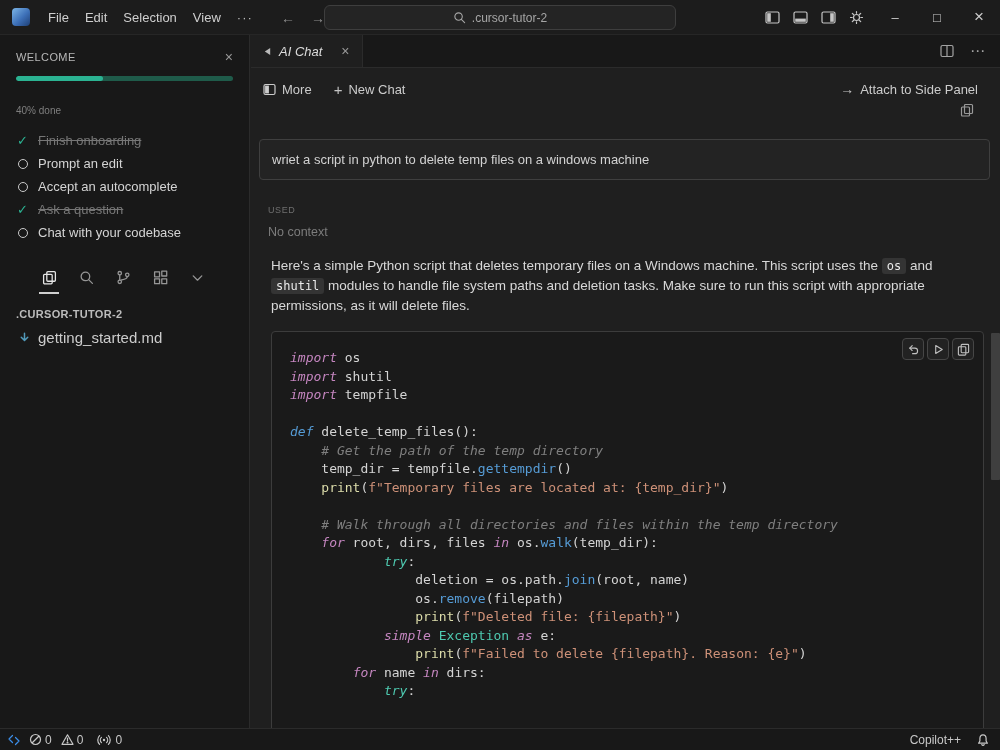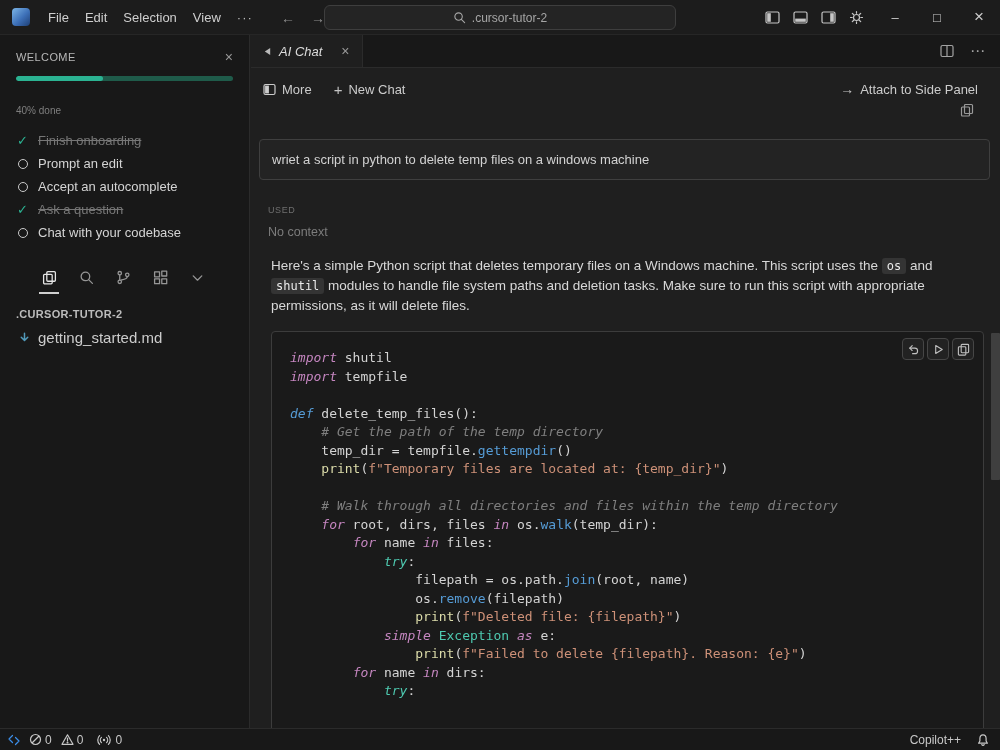--- a/index.html
+++ b/index.html
@@ -324,33 +324,33 @@
               </svg>
           </span>
           <span class="code-btn">
             <svg class="ic" width="13" height="13" viewBox="0 0 14 14">
                 <rect x="4.5" y="1.5" width="8" height="9" rx="1"></rect>
                 <rect x="1.5" y="4" width="8" height="9" rx="1"></rect>
               </svg>
           </span>
         </div>
         <div id="code">
+            <div class="code-line"><span class="tok-kw">import</span><span class="tok-pl"> os</span></div>
             <div class="code-line"><span class="tok-kw">import</span><span class="tok-pl"> shutil</span></div>
             <div class="code-line"><span class="tok-kw">import</span><span class="tok-pl"> tempfile</span></div>
             <div class="code-line">&nbsp;</div>
             <div class="code-line"><span class="tok-def">def</span><span class="tok-pl"> delete_temp_files():</span></div>
             <div class="code-line"><span class="tok-com">    # Get the path of the temp directory</span></div>
             <div class="code-line"><span class="tok-pl">    temp_dir = tempfile.</span><span class="tok-meth">gettempdir</span><span class="tok-pl">()</span></div>
             <div class="code-line"><span class="tok-pl">    </span><span class="tok-fn">print</span><span class="tok-pl">(</span><span class="tok-str">f"Temporary files are located at: {temp_dir}"</span><span class="tok-pl">)</span></div>
             <div class="code-line">&nbsp;</div>
             <div class="code-line"><span class="tok-com">    # Walk through all directories and files within the temp directory</span></div>
             <div class="code-line"><span class="tok-pl">    </span><span class="tok-kw">for</span><span class="tok-pl"> root, dirs, files </span><span class="tok-kw">in</span><span class="tok-pl"> os.</span><span class="tok-meth">walk</span><span class="tok-pl">(temp_dir):</span></div>
-            <div class="code-line"><span class="tok-pl">        </span><span class="tok-kw">for</span><span class="tok-pl"> name </span><span class="tok-kw">in</span><span class="tok-pl"> files:</span></div>
             <div class="code-line"><span class="tok-pl">            </span><span class="tok-ctl">try</span><span class="tok-pl">:</span></div>
-            <div class="code-line"><span class="tok-pl">                filepath = os.path.</span><span class="tok-meth">join</span><span class="tok-pl">(root, name)</span></div>
+            <div class="code-line"><span class="tok-pl">                deletion = os.path.</span><span class="tok-meth">join</span><span class="tok-pl">(root, name)</span></div>
             <div class="code-line"><span class="tok-pl">                os.</span><span class="tok-meth">remove</span><span class="tok-pl">(filepath)</span></div>
             <div class="code-line"><span class="tok-pl">                </span><span class="tok-fn">print</span><span class="tok-pl">(</span><span class="tok-str">f"Deleted file: {filepath}"</span><span class="tok-pl">)</span></div>
             <div class="code-line"><span class="tok-pl">            </span><span class="tok-kw">simple</span><span class="tok-pl"> </span><span class="tok-type">Exception</span><span class="tok-pl"> </span><span class="tok-kw">as</span><span class="tok-pl"> e:</span></div>
             <div class="code-line"><span class="tok-pl">                </span><span class="tok-fn">print</span><span class="tok-pl">(</span><span class="tok-str">f"Failed to delete {filepath}. Reason: {e}"</span><span class="tok-pl">)</span></div>
             <div class="code-line"><span class="tok-pl">        </span><span class="tok-kw">for</span><span class="tok-pl"> name </span><span class="tok-kw">in</span><span class="tok-pl"> dirs:</span></div>
             <div class="code-line"><span class="tok-pl">            </span><span class="tok-ctl">try</span><span class="tok-pl">:</span></div>
           </div>
       </div>
     </div>
 

